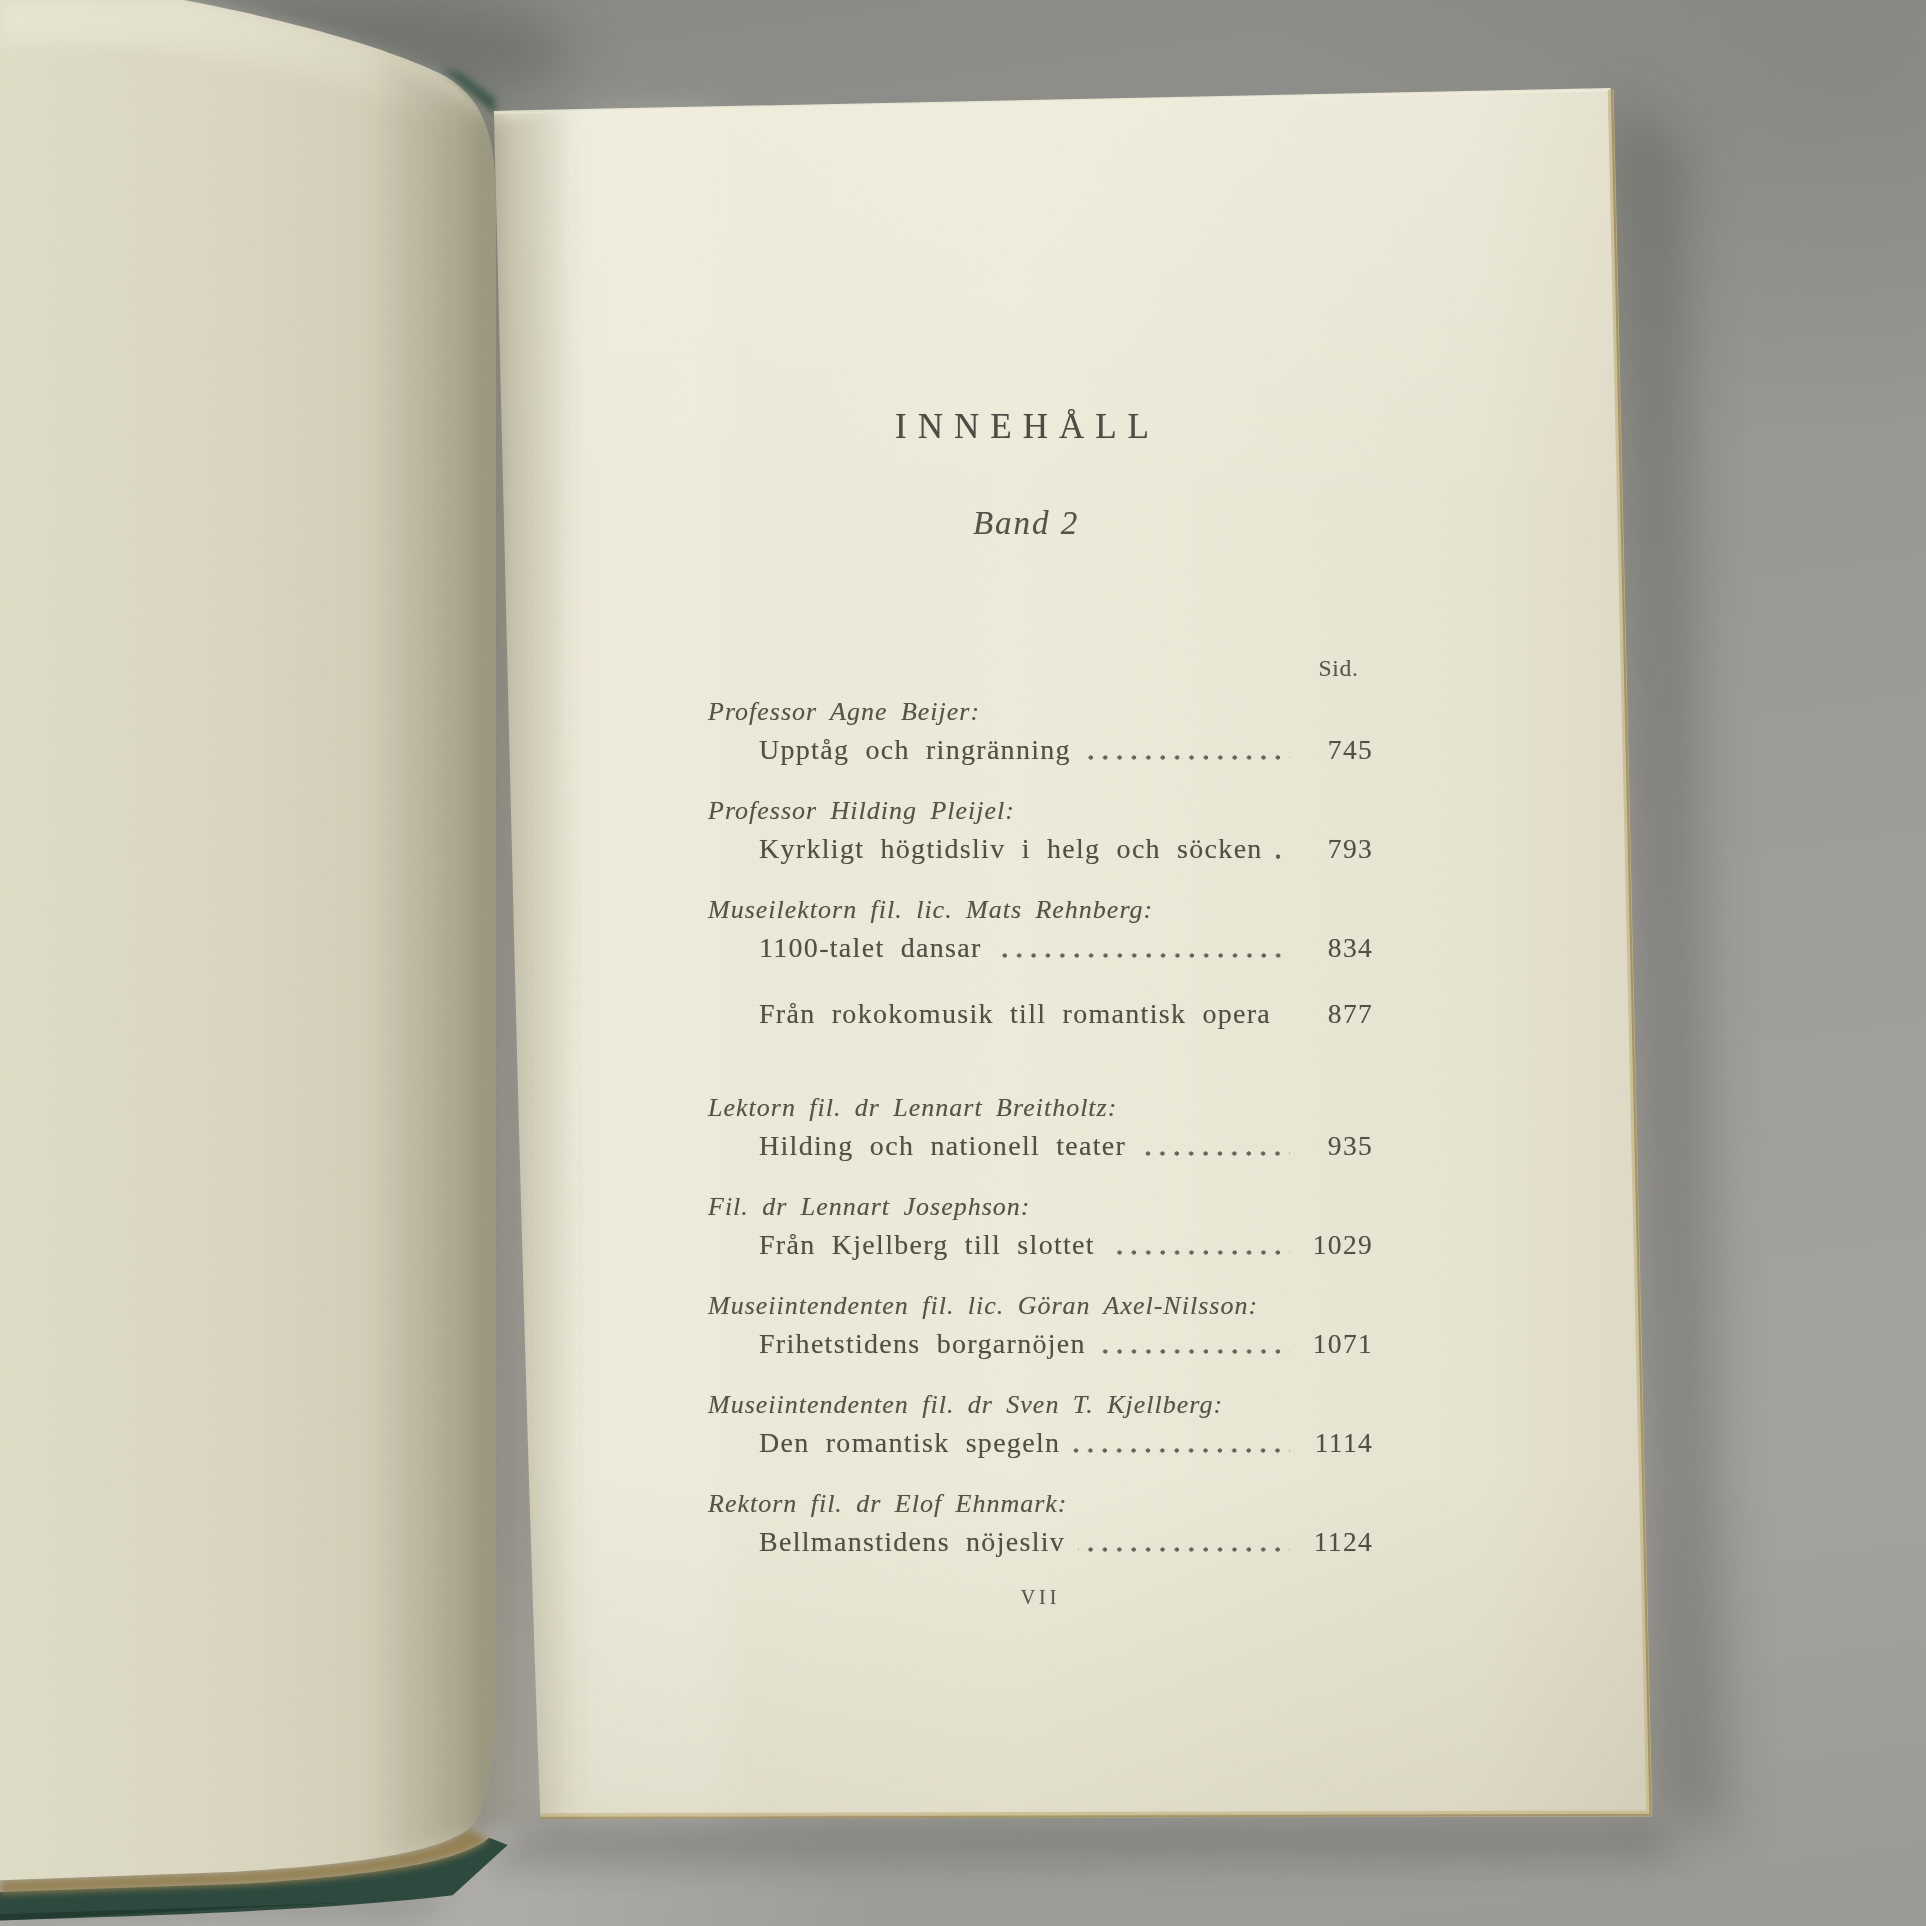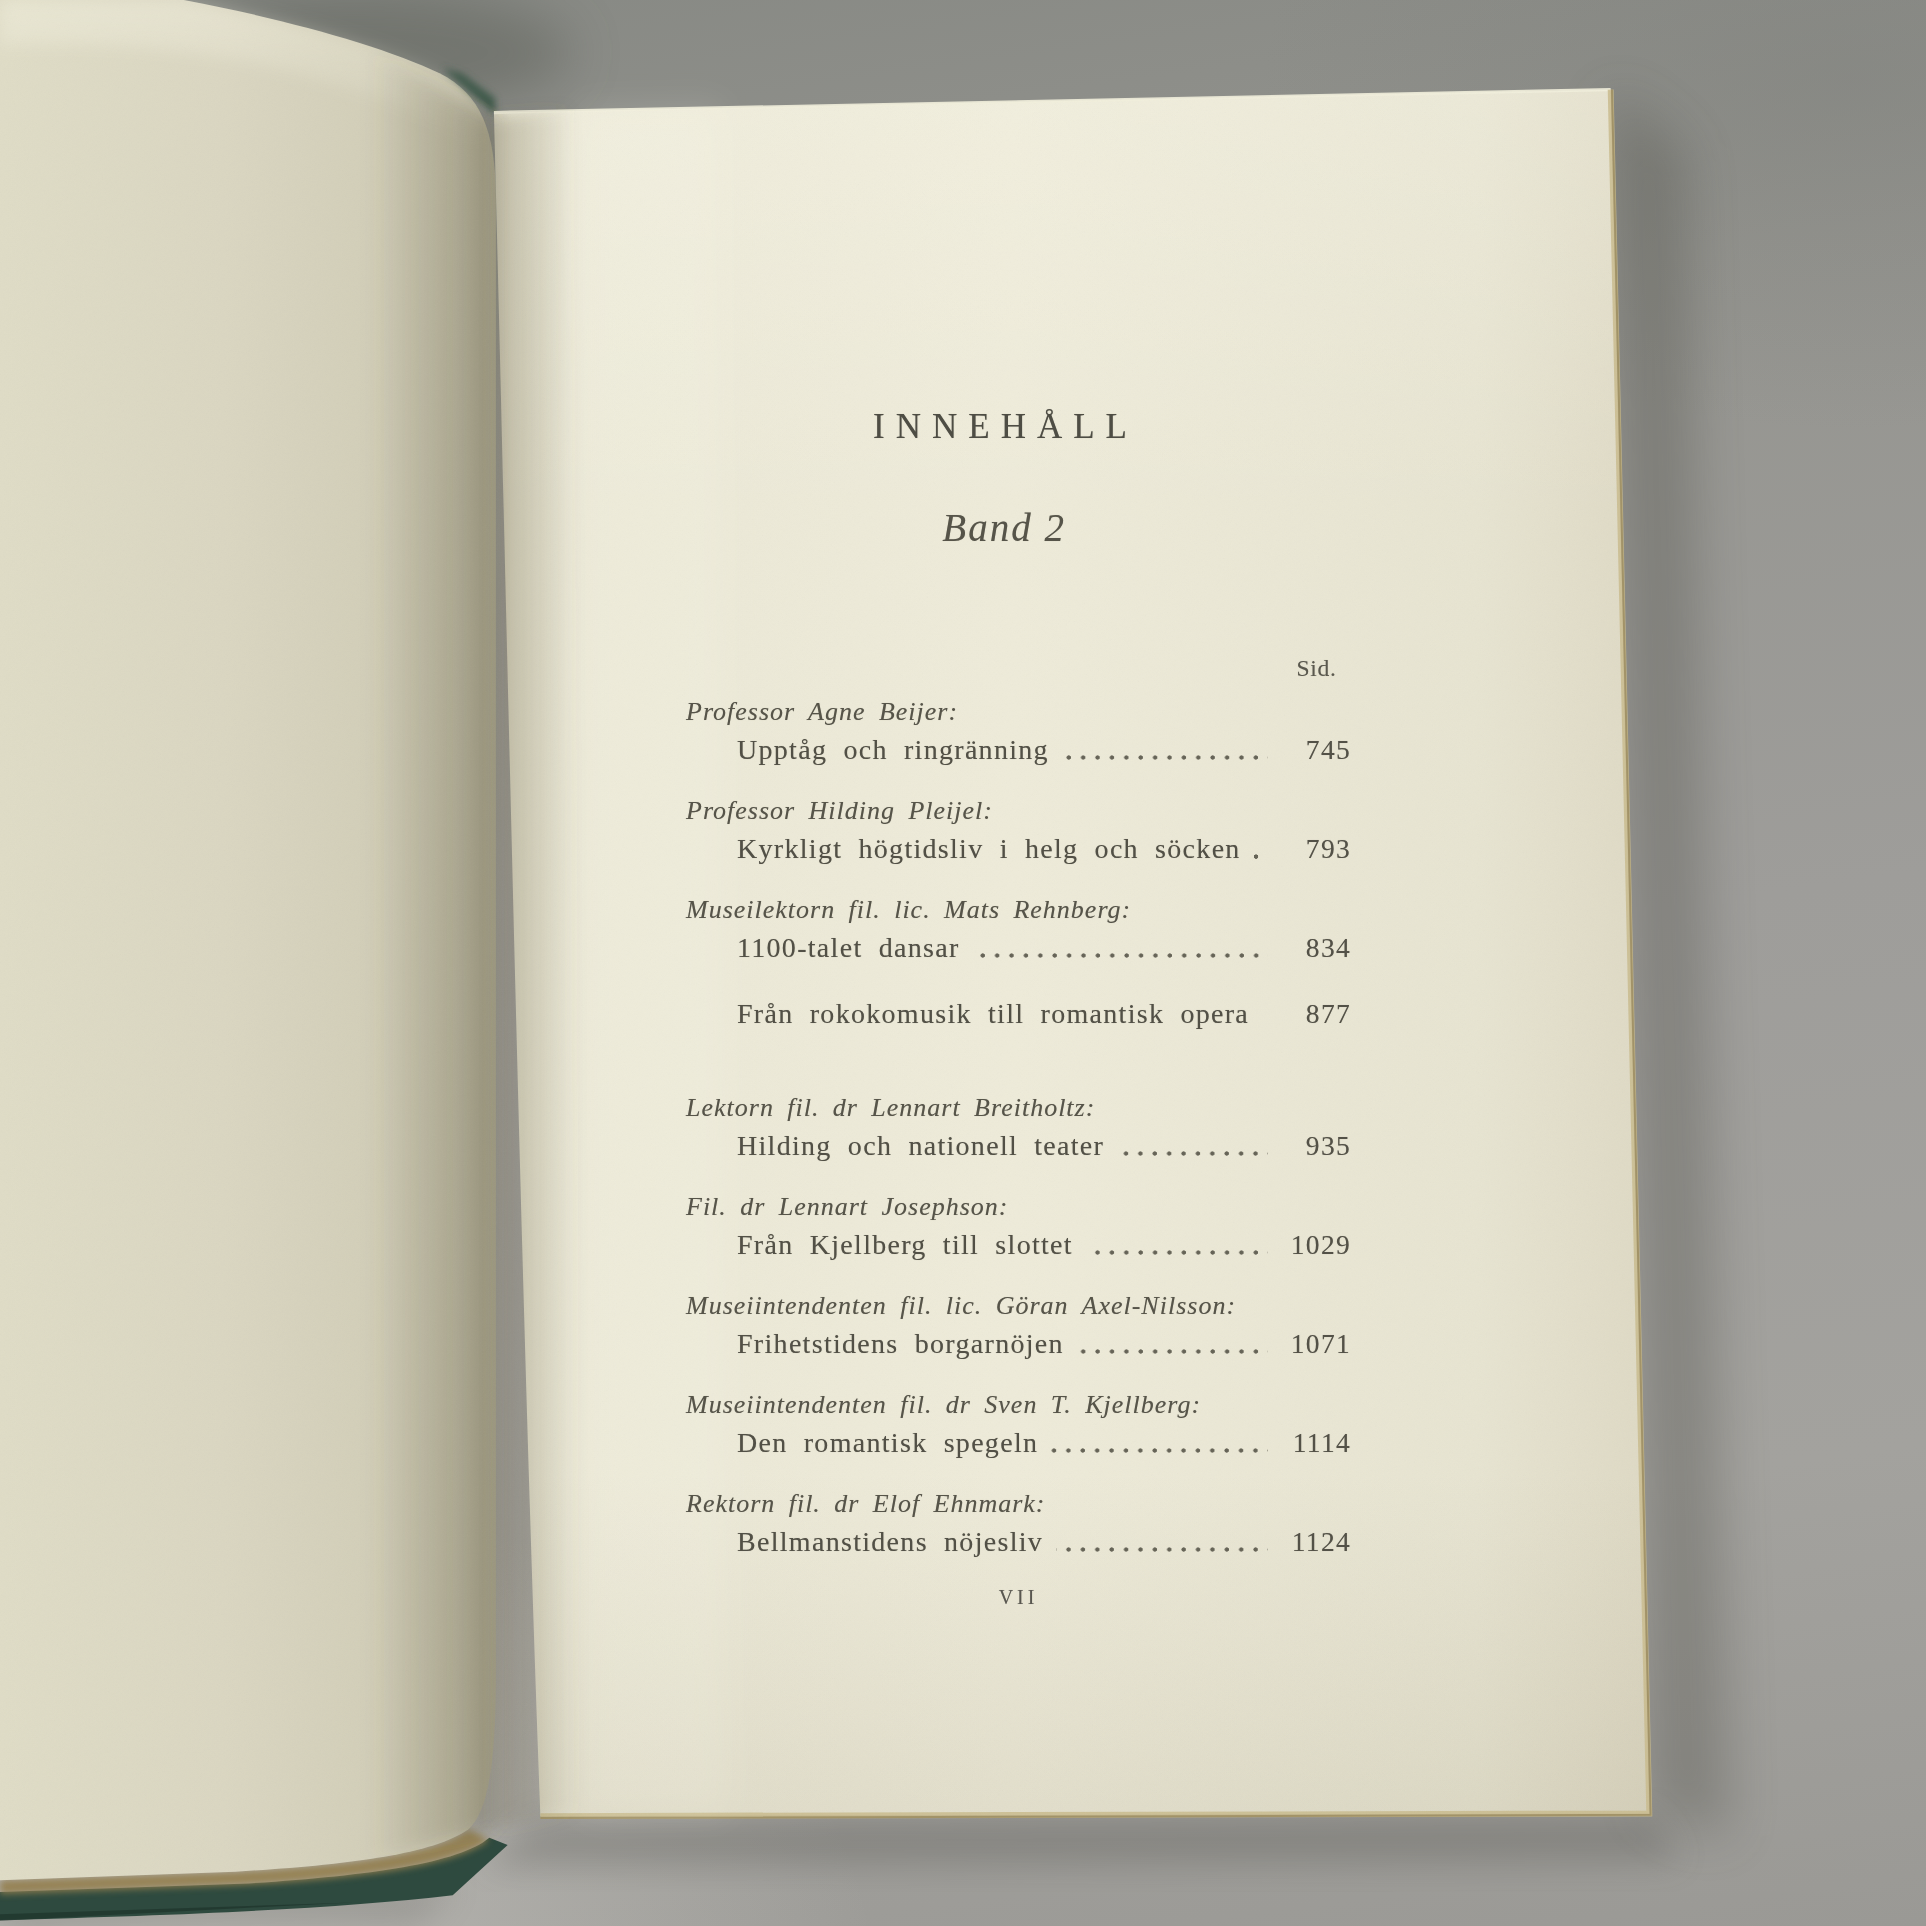--- a/index.html
+++ b/index.html
@@ -3,27 +3,27 @@
 <meta charset="utf-8">
 <style>
   html,body{margin:0;padding:0;width:1926px;height:1926px;overflow:hidden;
     font-family:"Liberation Serif", serif;}
   .backdrop{position:absolute;inset:0;
     background:
       radial-gradient(1112px 851px at 10% 104%, rgba(214,212,206,.50), rgba(214,212,206,0) 62%),
       radial-gradient(981px 589px at 96% 4%, rgba(120,122,118,.35), rgba(120,122,118,0) 60%),
       linear-gradient(172deg,#868883 0%,#94948f 22%,#9e9d9a 52%,#a3a29e 78%,#9a9995 100%);}
   .book-svg{position:absolute;left:0;top:0;}
-  .toc{position:absolute;left:686px;top:0;width:665px;height:1926px;color:var(--ink,#51504a);}
+  .toc{position:absolute;left:708px;top:0;width:665px;height:1926px;color:var(--ink,#51504a);}
   .toc *{white-space:nowrap;}
   .page-heading{position:absolute;top:407px;left:0;width:100%;text-align:center;
     transform:translateX(-13px);font-size:35px;letter-spacing:11px;color:#4e4d44;
     text-shadow:0 0 0.7px rgba(78,77,68,.45);}
   .page-subheading{position:absolute;top:505px;left:0;width:100%;text-align:center;
-    transform:translateX(-14.4px);font-style:italic;font-size:39px;letter-spacing:2px;
+    transform:translateX(-14.4px);font-style:italic;font-size:33px;letter-spacing:2px;
     color:#565449;text-shadow:0 0 0.7px rgba(86,84,73,.4);}
   .col-header{position:absolute;top:655px;right:14.4px;font-size:23.6px;letter-spacing:0.7px;
     color:#5a584e;text-shadow:0 0 0.7px rgba(90,88,78,.4);}
   .entry{position:absolute;left:0;right:0;}
   .entry-author{font-style:italic;font-size:26px;line-height:34px;letter-spacing:1px;
     word-spacing:5.9px;color:#565449;text-shadow:0 0 0.7px rgba(86,84,73,.42);}
   .entry-title-row{display:flex;align-items:flex-end;margin:3.9px 0 0 51px;}
   .entry-title{font-size:28px;line-height:34px;letter-spacing:1.3px;word-spacing:7.9px;
     color:#525046;text-shadow:0 0 0.7px rgba(82,80,70,.42);}
   .leader{flex:1 1 auto;height:5.2px;align-self:flex-end;margin:0 10.5px 7.2px 13px;

